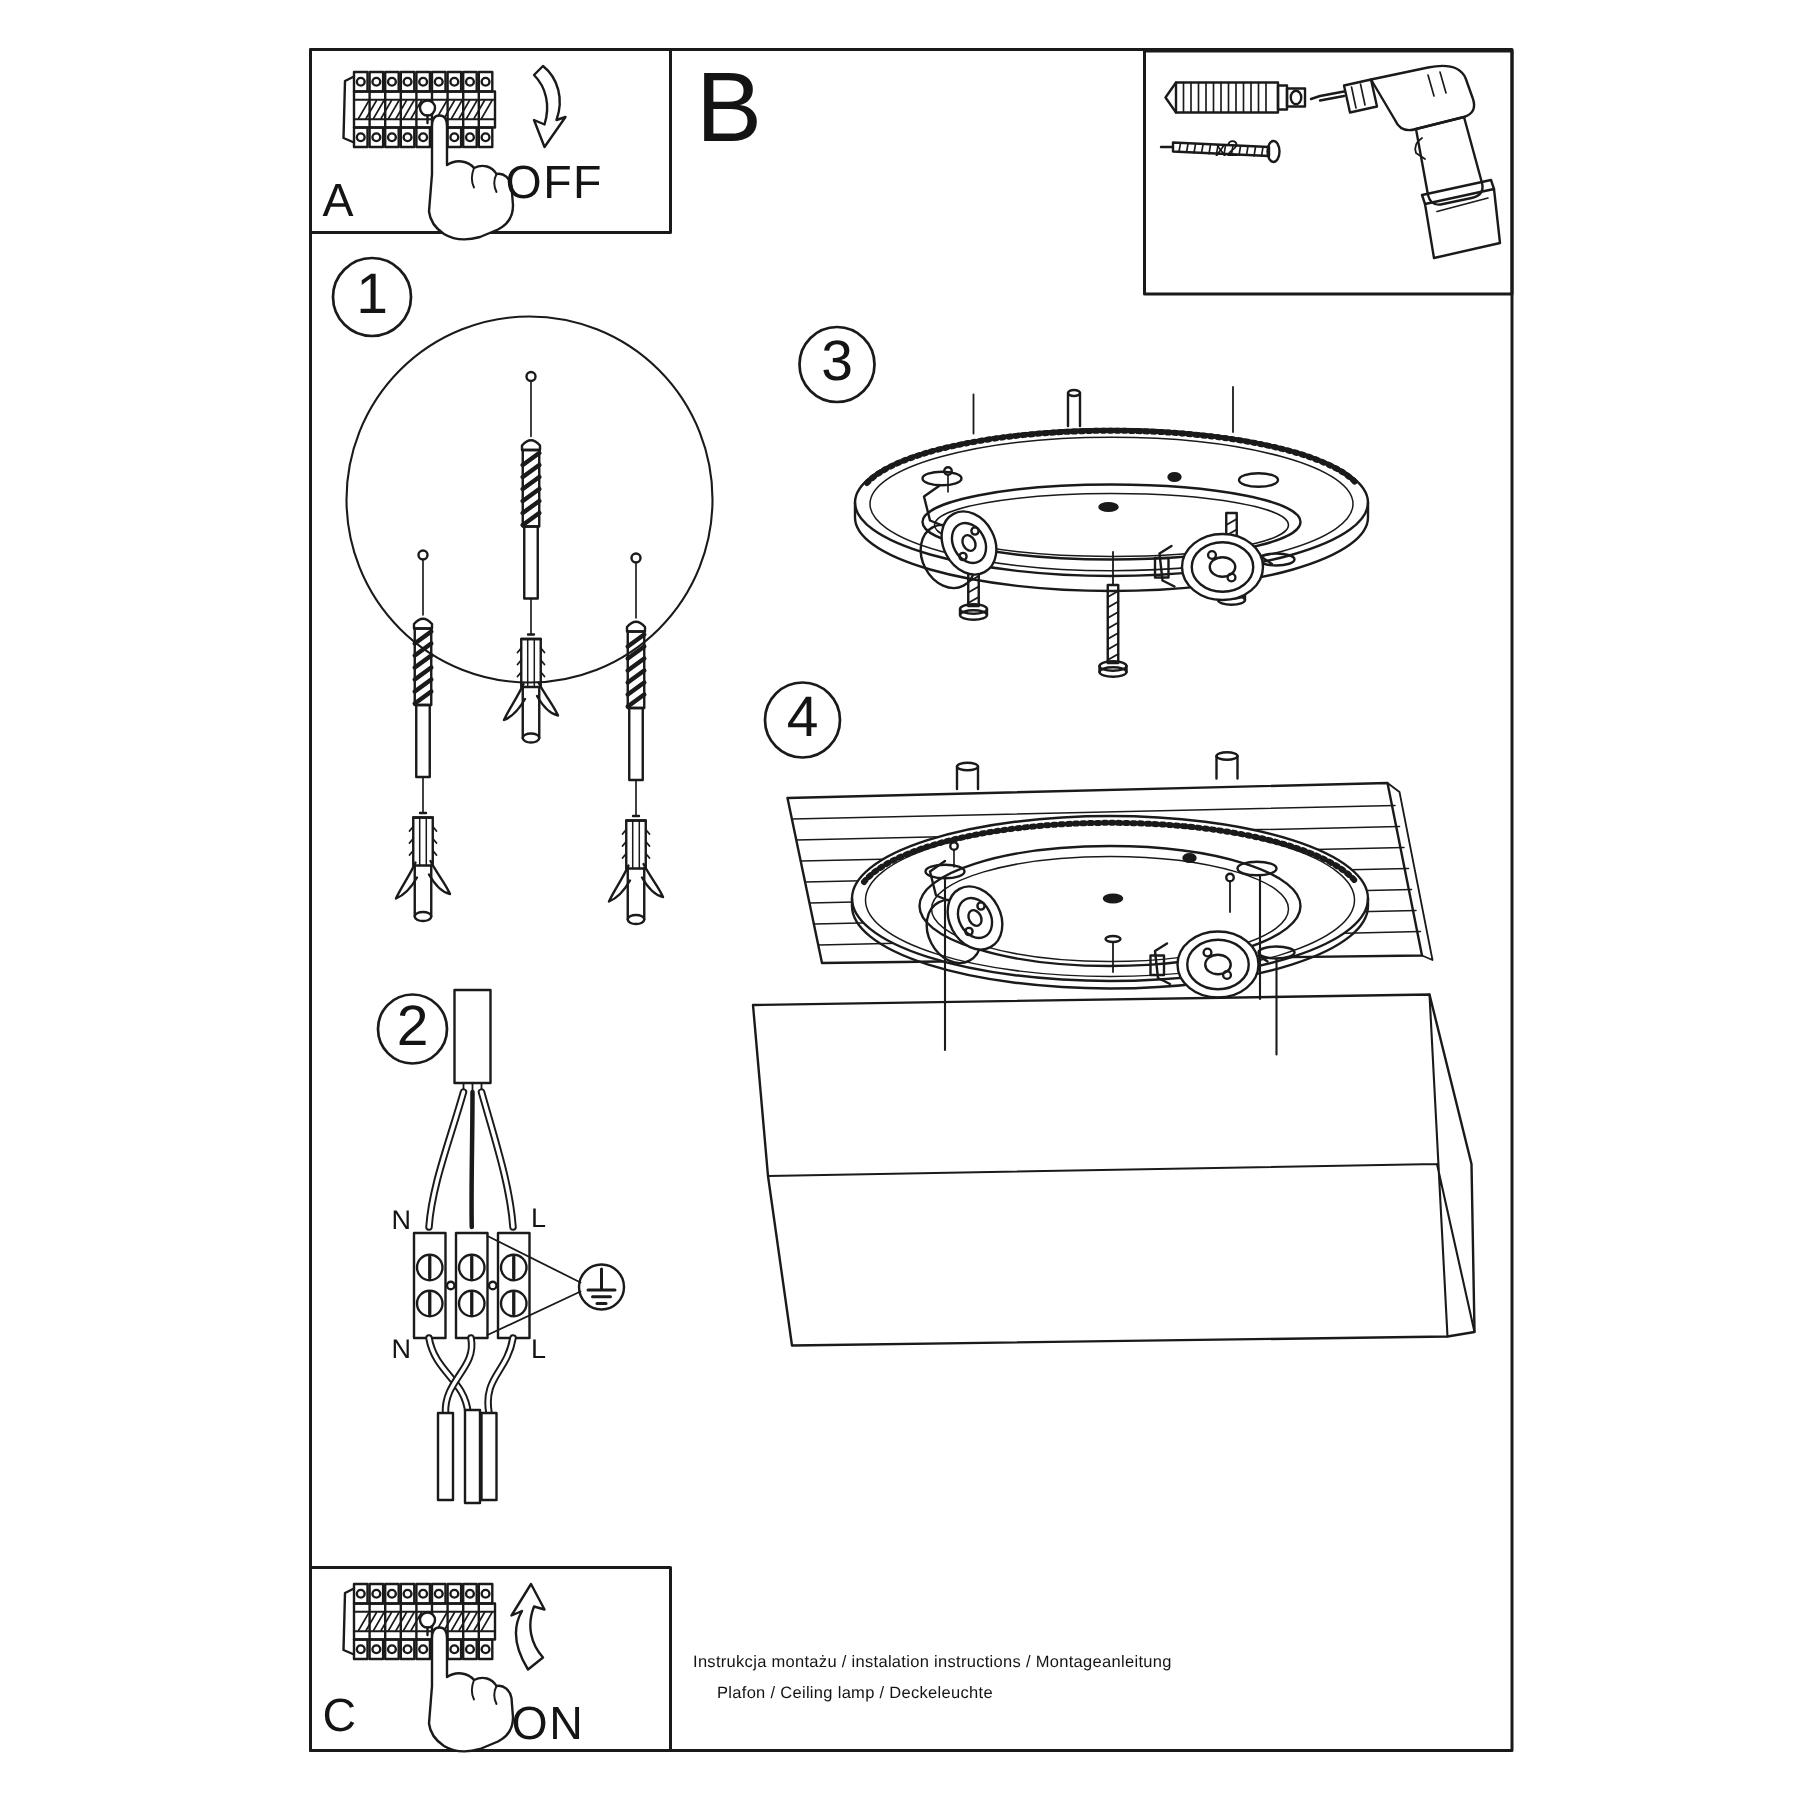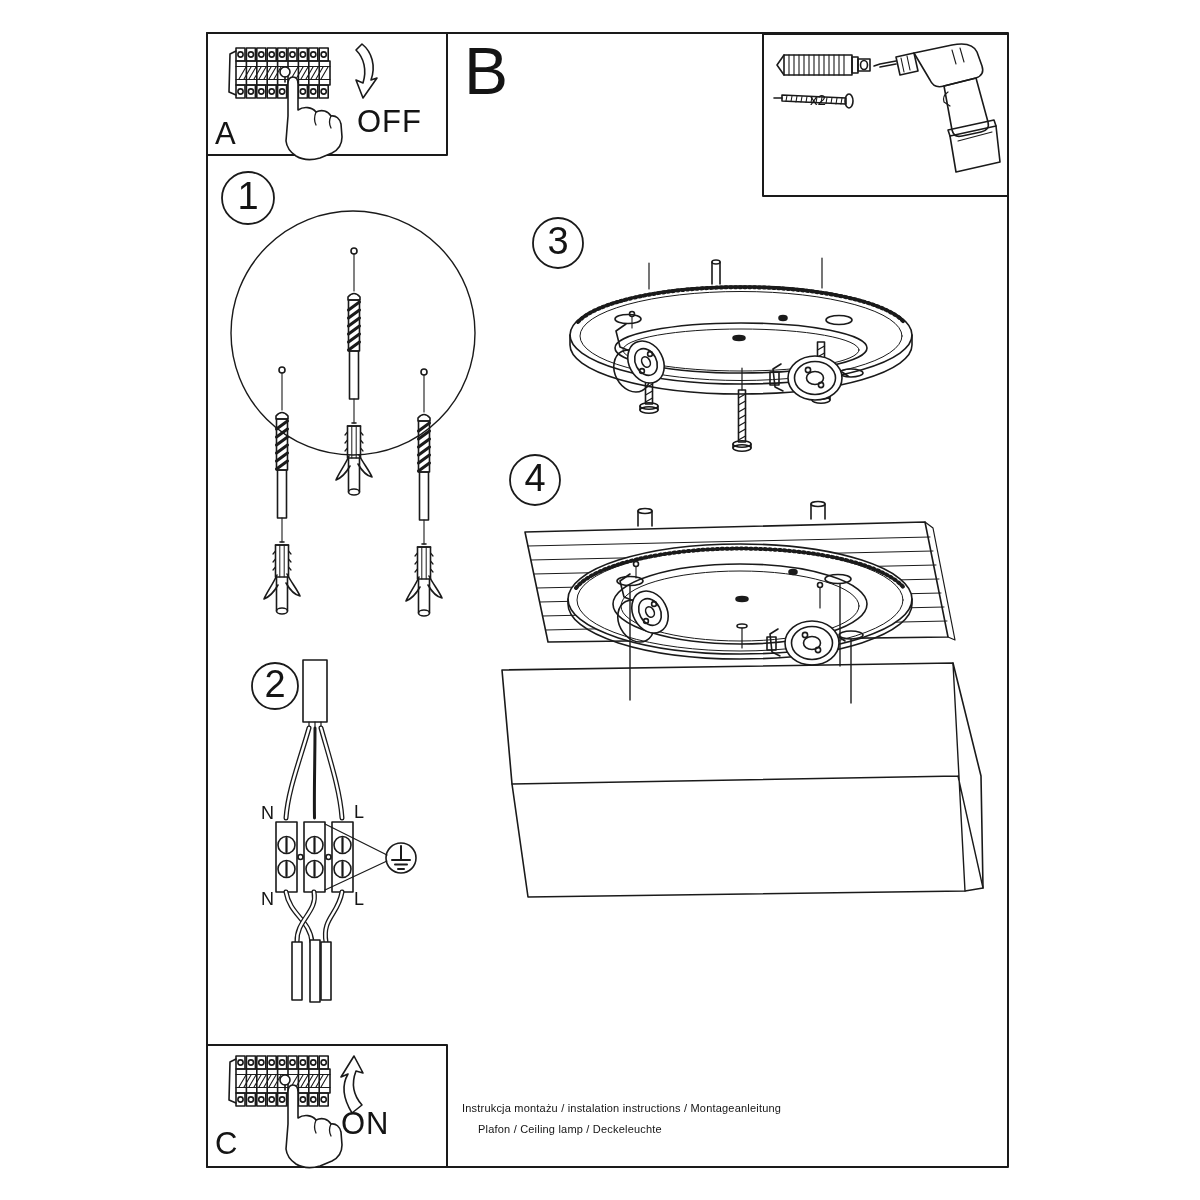--- a/index.html
+++ b/index.html
@@ -284,33 +284,33 @@
       <use href="#bp" transform="translate(228,1056)"></use>
     </g>
     <g>
           <use href="#hand" transform="translate(0,1008)"></use>
         </g>
     <path d="M352,1113 C344,1100 341,1086 348,1074 L341,1077 L354,1056 L363,1073 L356,1071 C351,1084 354,1096 362,1105 Z"></path>
   </g>
 </svg>
 
 <span class="txt panel-letter" style="left:215px;top:118px">A</span>
-<span class="txt switch-word" style="left:357px;top:106px">OFF</span>
+<span class="txt switch-word" style="left:337px;top:106px">OFF</span>
 <span class="txt big-letter" style="left:464px;top:38px">B</span>
 <span class="txt qty" style="left:810px;top:76px">x2</span>
 
 <span class="txt stepnum" style="left:248px;top:198px">1</span>
 <span class="txt stepnum" style="left:275px;top:686px">2</span>
 <span class="txt stepnum" style="left:558px;top:243px">3</span>
 <span class="txt stepnum" style="left:535px;top:480px">4</span>
 
 <span class="txt nl" style="left:261px;top:804px">N</span>
 <span class="txt nl" style="left:354px;top:803px">L</span>
 <span class="txt nl" style="left:261px;top:890px">N</span>
 <span class="txt nl" style="left:354px;top:890px">L</span>
 
 <span class="txt panel-letter" style="left:215px;top:1128px">C</span>
-<span class="txt switch-word" style="left:341px;top:1108px">ON</span>
+<span class="txt switch-word" style="left:341px;top:1133px">ON</span>
 
 <span class="txt footer" style="left:462px;top:1103px">Instrukcja montażu / instalation instructions / Montageanleitung</span>
 <span class="txt footer" style="left:478px;top:1124px">Plafon / Ceiling lamp / Deckeleuchte</span>
 
 </div>
 
 </body></html>

